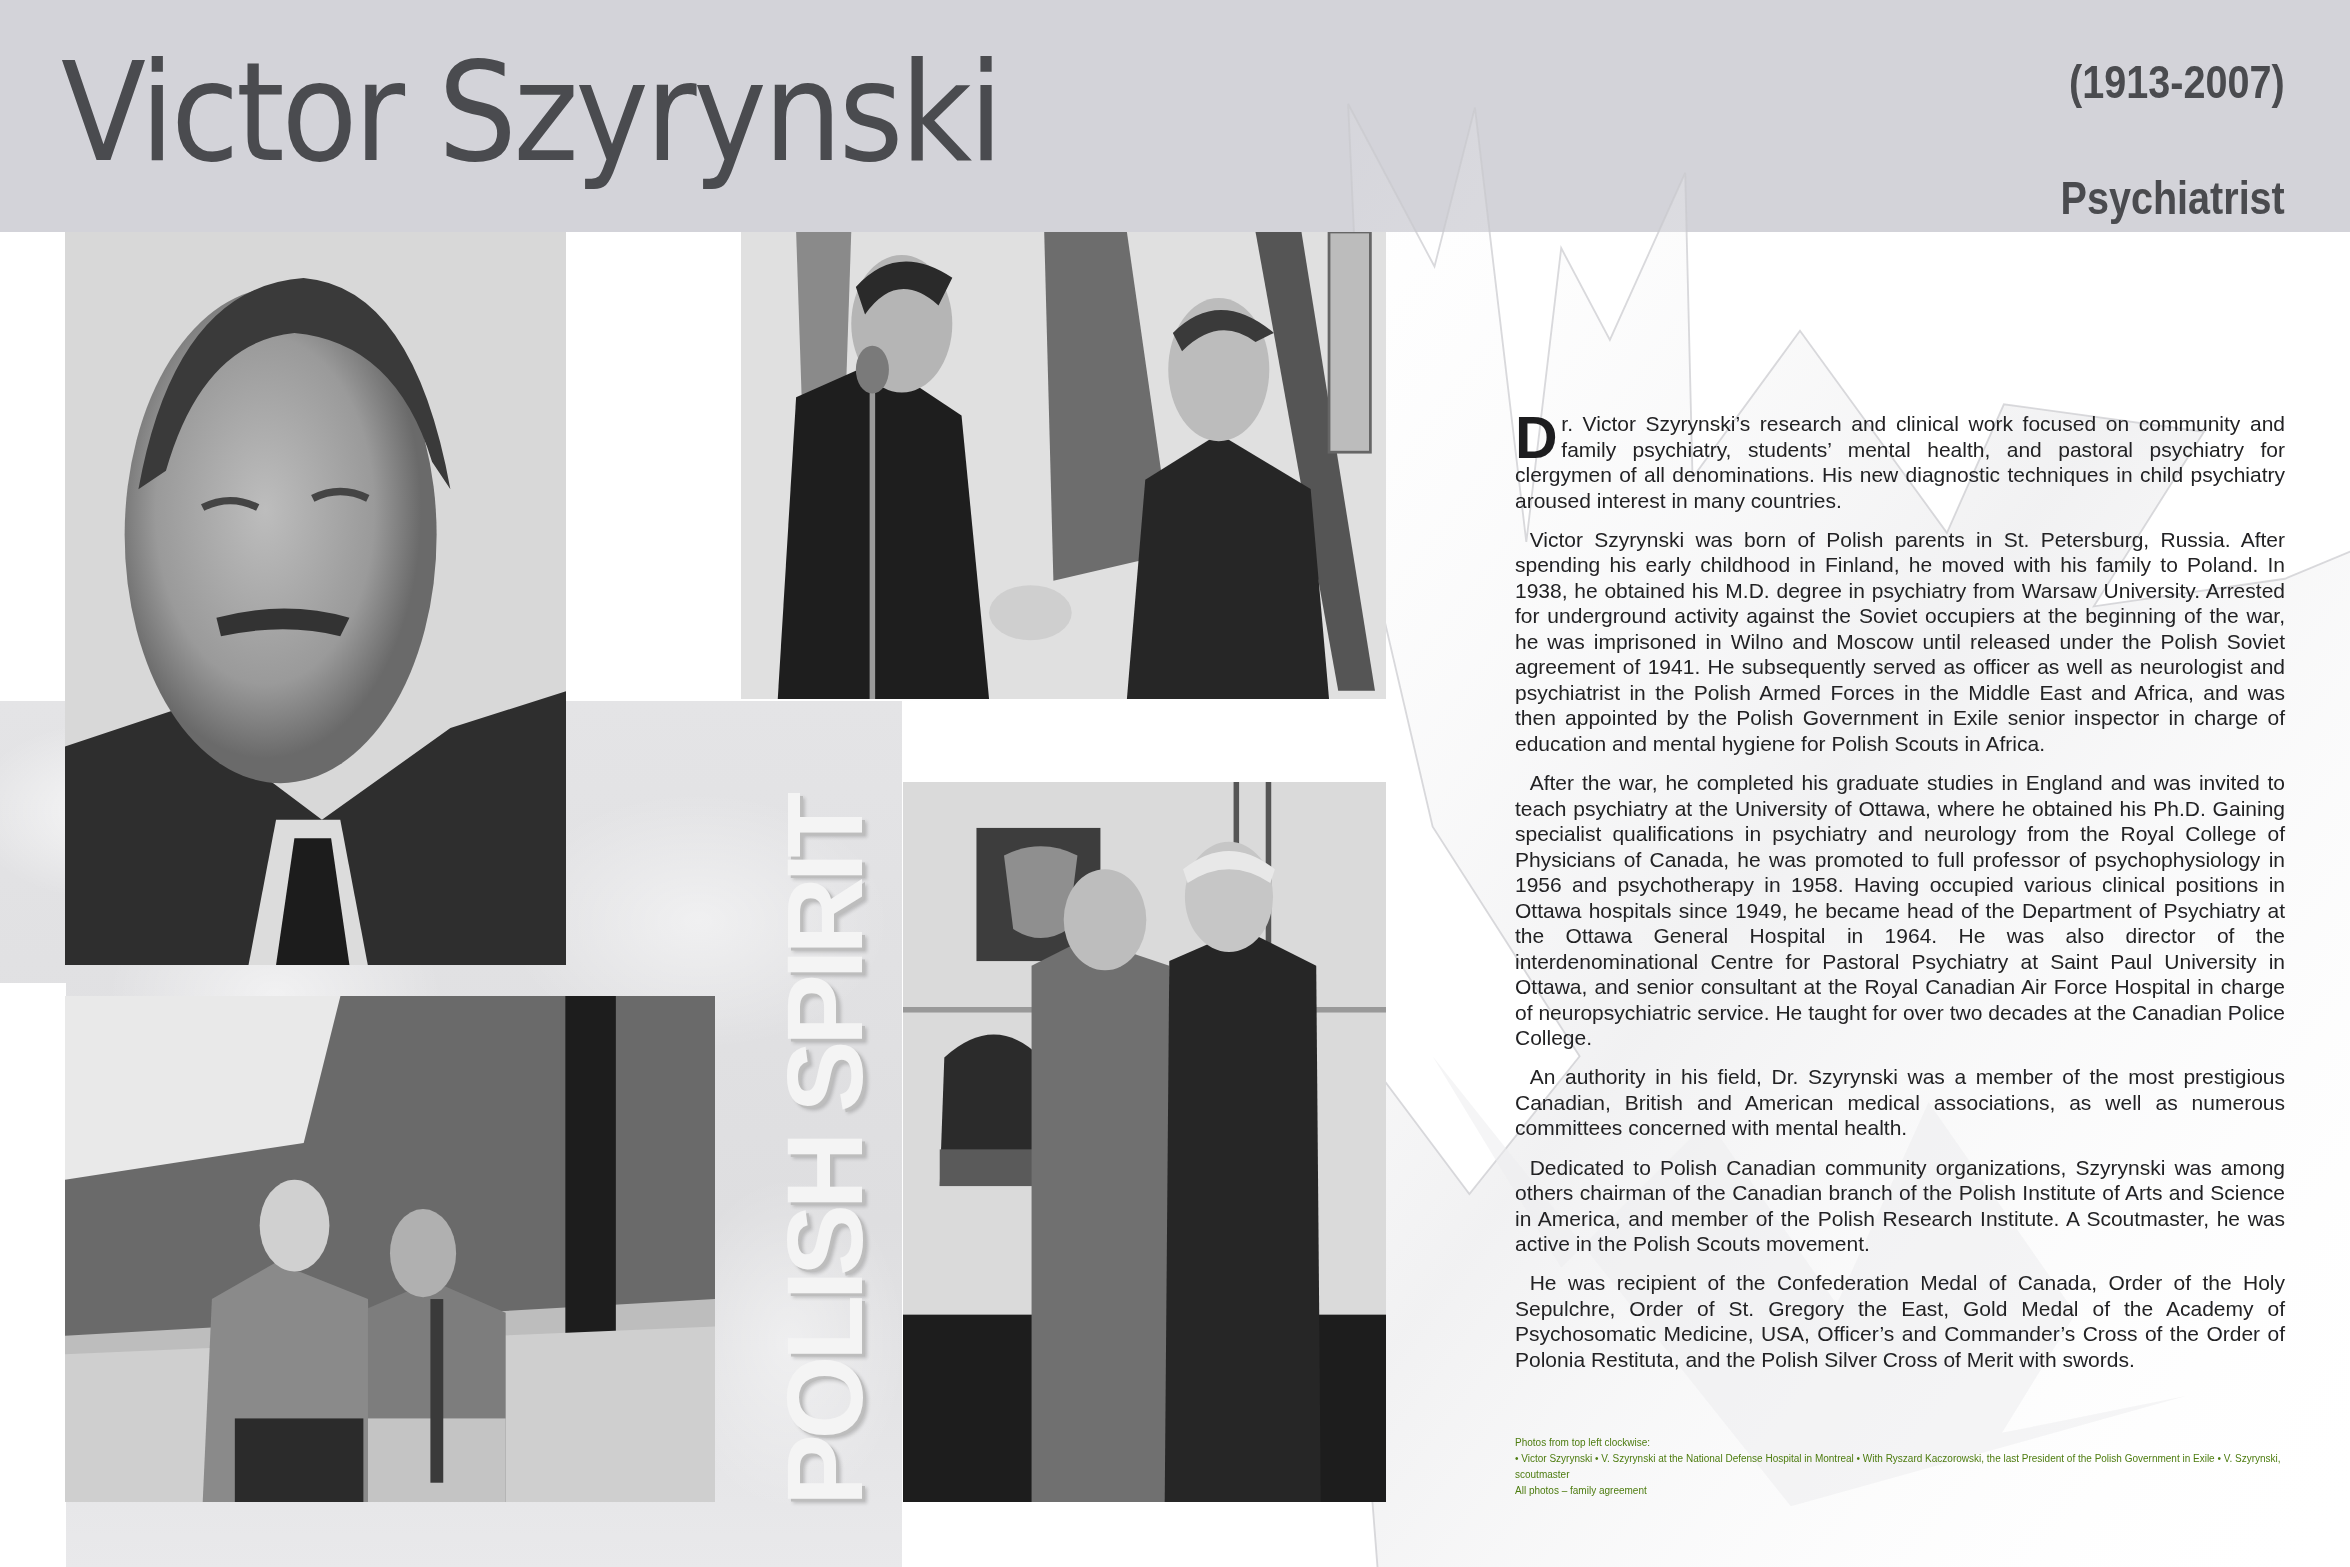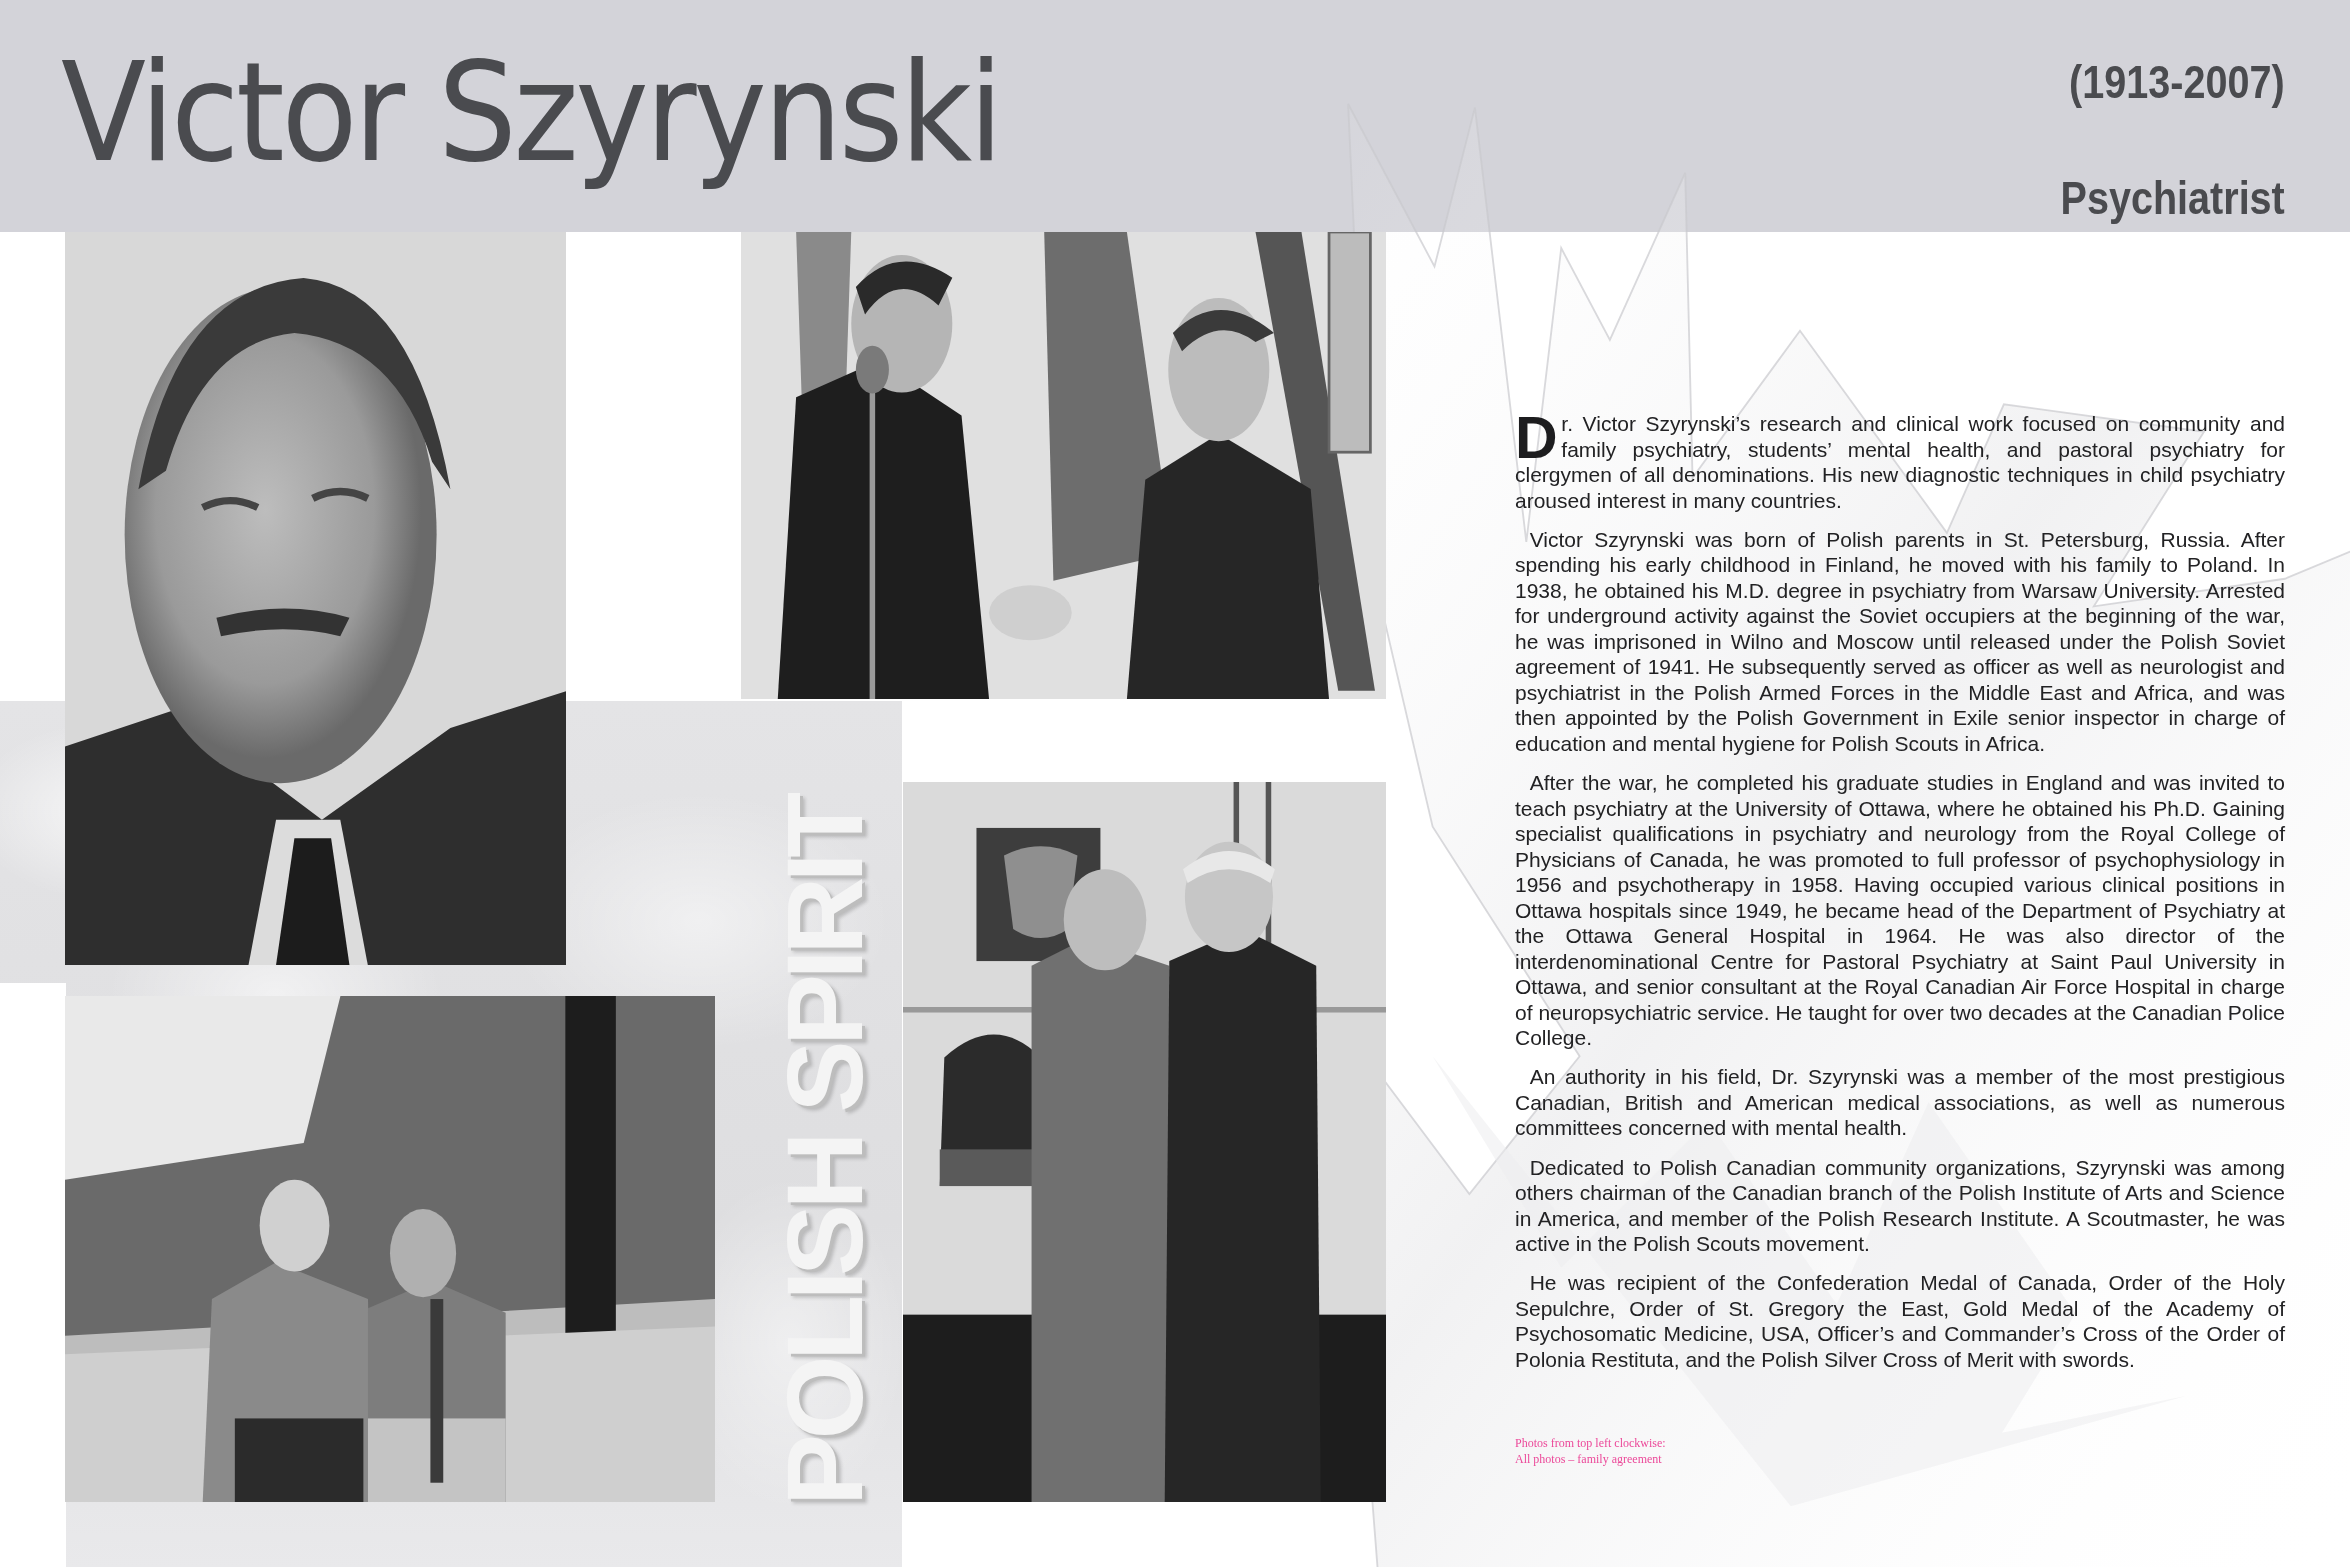--- a/index.html
+++ b/index.html
@@ -80,22 +80,22 @@
       text-align: justify; hyphens: manual;
     }
     .article p { margin: 0 0 13.8px 0; text-indent: 14.7px; }
     .article p.lead { text-indent: 0; }
     .dropcap {
       float: left; font-size: 59px; line-height: 46px; font-weight: bold;
       color: #1d1d1f; margin: 3.7px 3.7px 0 0; padding: 0;
     }
     .captions {
       position: absolute; left: 1515px; top: 1435px; width: 770px;
-      font-family: Liberation Serif, serif;
-      font-size: 12px; line-height: 16px; color: #ec4899;
+      font-family: Liberation Sans, sans-serif;
+      font-size: 10px; line-height: 16px; color: #4d7c0f;
     }
     .captions div { margin: 0; }
   </style>
 </head>
 <body>
 
 <div class="header-band"></div>
 
 <svg class="watermark" viewBox="0 0 2560 1707">
   <defs>
@@ -198,15 +198,16 @@
   <p class="lead"><span class="dropcap">D</span><span>r. Victor Szyrynski’s research and clinical work focused on community and family psychiatry, students’ mental health, and pastoral psychiatry for clergymen of all denominations. His new diagnostic techniques in child psychiatry aroused interest in many countries.</span></p>
   <p>Victor Szyrynski was born of Polish parents in St. Petersburg, Russia. After spending his early childhood in Finland, he moved with his family to Poland. In 1938, he obtained his M.D. degree in psychiatry from Warsaw University. Arrested for underground activity against the Soviet occupiers at the beginning of the war, he was imprisoned in Wilno and Moscow until released under the Polish Soviet agreement of 1941. He subsequently served as officer as well as neurologist and psychiatrist in the Polish Armed Forces in the Middle East and Africa, and was then appointed by the Polish Government in Exile senior inspector in charge of education and mental hygiene for Polish Scouts in Africa.</p>
   <p>After the war, he completed his graduate studies in England and was invited to teach psychiatry at the University of Ottawa, where he obtained his Ph.D. Gaining specialist qualifications in psychiatry and neurology from the Royal College of Physicians of Canada, he was promoted to full professor of psychophysiology in 1956 and psychotherapy in 1958. Having occupied various clinical positions in Ottawa hospitals since 1949, he became head of the Department of Psychiatry at the Ottawa General Hospital in 1964. He was also director of the interdenominational Centre for Pastoral Psychiatry at Saint Paul University in Ottawa, and senior consultant at the Royal Canadian Air Force Hospital in charge of neuropsychiatric service. He taught for over two decades at the Canadian Police College.</p>
   <p>An authority in his field, Dr. Szyrynski was a member of the most prestigious Canadian, British and American medical associations, as well as numerous committees concerned with mental health.</p>
   <p>Dedicated to Polish Canadian community organizations, Szyrynski was among others chairman of the Canadian branch of the Polish Institute of Arts and Science in America, and member of the Polish Research Institute. A Scoutmaster, he was active in the Polish Scouts movement.</p>
   <p>He was recipient of the Confederation Medal of Canada, Order of the Holy Sepulchre, Order of St. Gregory the East, Gold Medal of the Academy of Psychosomatic Medicine, USA, Officer’s and Commander’s Cross of the Order of Polonia Restituta, and the Polish Silver Cross of Merit with swords.</p>
 </div>
 
 <div class="captions">
   <div>Photos from top left clockwise:</div>
+  <div>• Victor Szyrynski • V. Szyrynski at the National Defense Hospital in Montreal • With Ryszard Kaczorowski, the last President of the Polish Government in Exile  • V. Szyrynski, scoutmaster</div>
   <div>All photos – family agreement</div>
 </div>
 
 
 </body></html>

